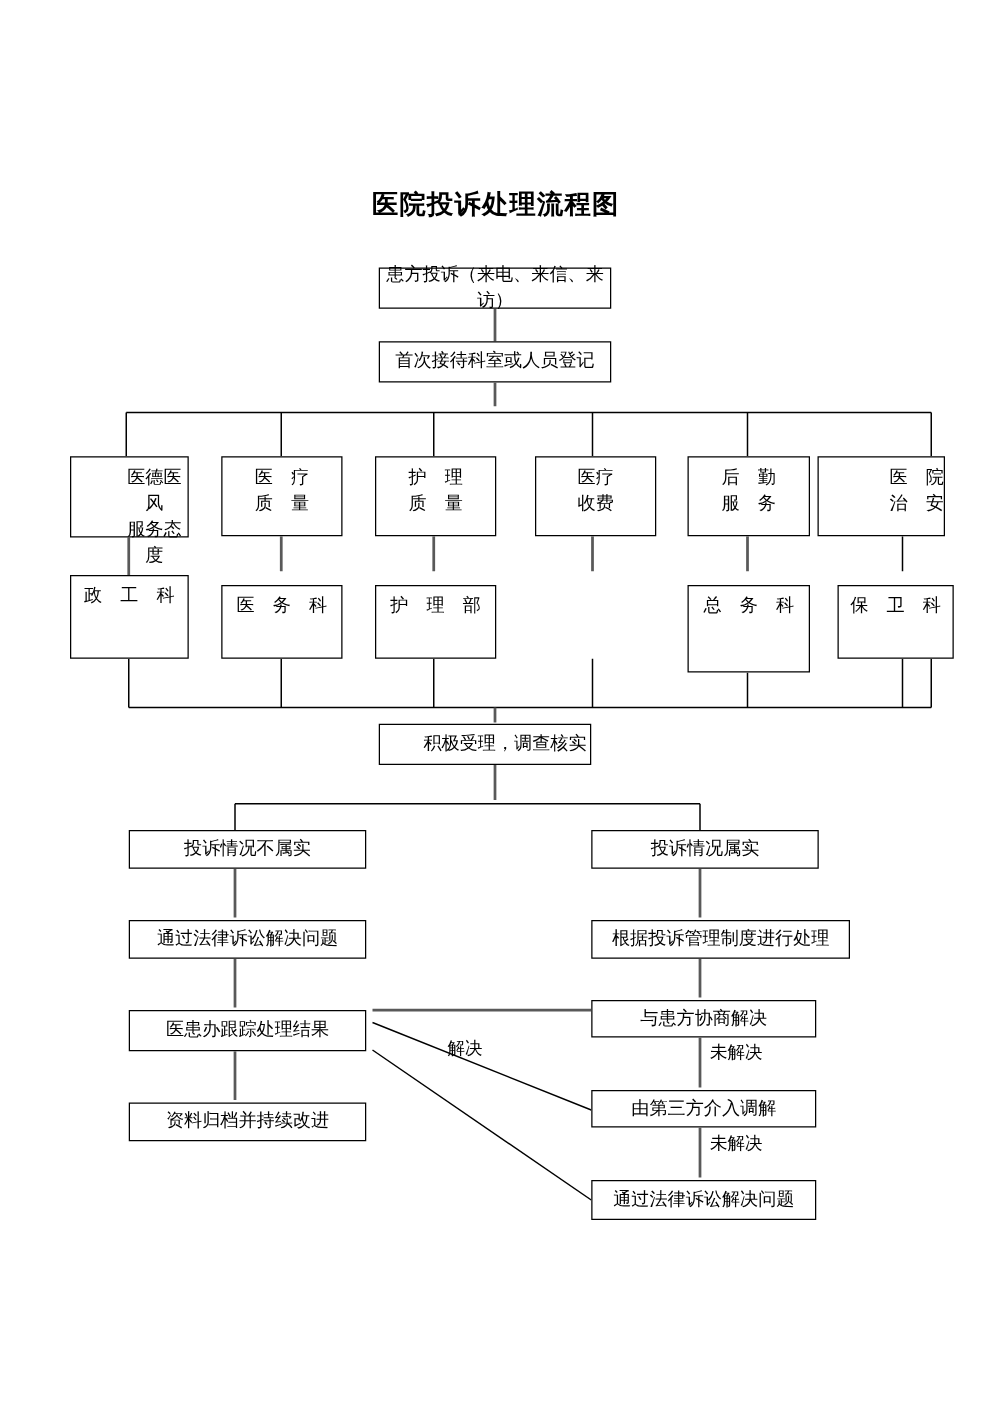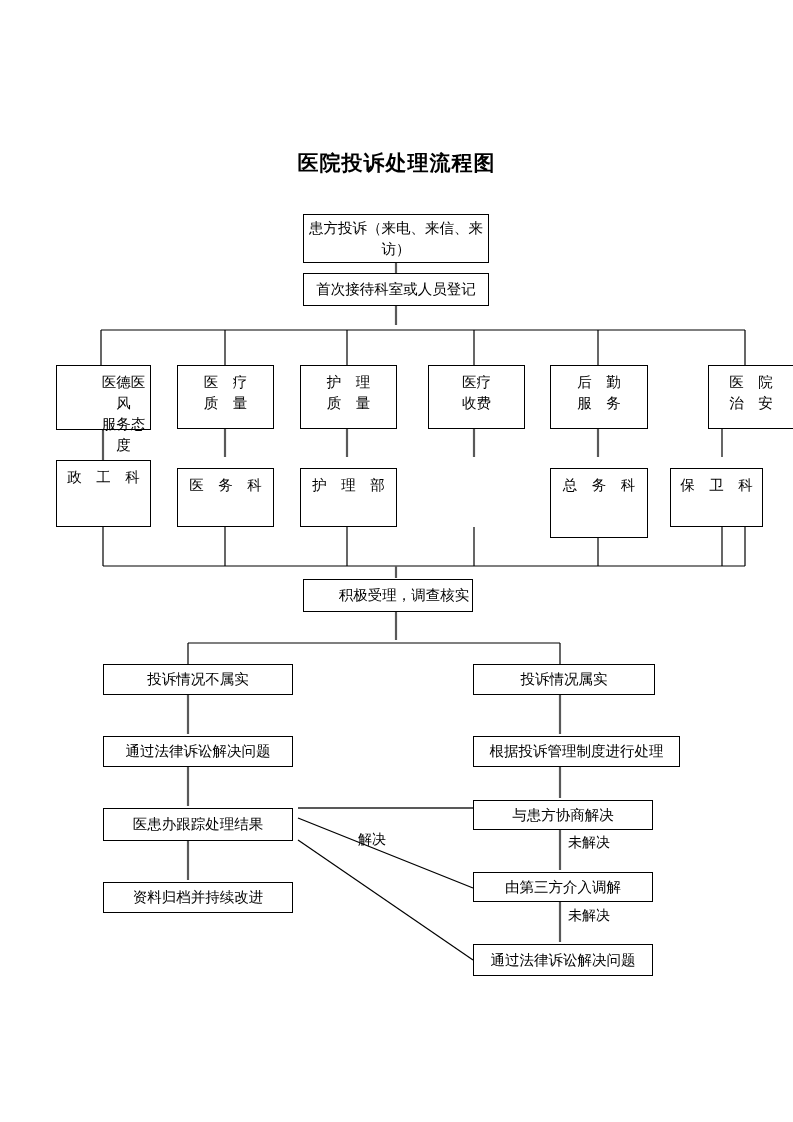--- a/index.html
+++ b/index.html
@@ -121,21 +121,21 @@
     <line class="thick" x1="560" y1="830" x2="560" y2="870" marker-end="url(#ah-thick)"></line>
     <line class="thick" x1="560" y1="902" x2="560" y2="942" marker-end="url(#ah-thick)"></line>
 
     <polyline class="thick" points="473,808 298,808" marker-end="url(#ah-thick)"></polyline>
 
     <line class="thin" x1="473" y1="888" x2="298" y2="818" marker-end="url(#ah-thin)"></line>
 
     <line class="thin" x1="473" y1="960" x2="298" y2="840" marker-end="url(#ah-thin)"></line>
   </svg>
 
-  <div class="box mid" style="left:303px; top:214px; width:186px; height:49px;">
+  <div class="box mid" style="left:303px; top:214px; width:186px; height:33px;">
     <span>患方投诉（来电、来信、来访）</span>
   </div>
 
   <div class="box mid" style="left:303px; top:273px; width:186px; height:33px;">
     <span>首次接待科室或人员登记</span>
   </div>
 
   <div class="box" style="left:56px; top:365px; width:95px; height:65px;padding-left:40px;">
     <span>医德医风
 服务态度</span>
@@ -149,21 +149,21 @@
 质　量</span>
   </div>
   <div class="box" style="left:428px; top:365px; width:97px; height:64px;">
     <span>医疗
 收费</span>
   </div>
   <div class="box" style="left:550px; top:365px; width:98px; height:64px;">
     <span>后　勤
 服　务</span>
   </div>
-  <div class="box" style="left:708px; top:365px; width:86px; height:64px;">
+  <div class="box" style="left:654px; top:365px; width:102px; height:64px;justify-content:flex-end;">
     <span>医　院
 治　安</span>
   </div>
 
   <div class="box" style="left:56px; top:460px; width:95px; height:67px;">
     <span>政　工　科</span>
   </div>
   <div class="box" style="left:177px; top:468px; width:97px; height:59px;">
     <span>医　务　科</span>
   </div>

